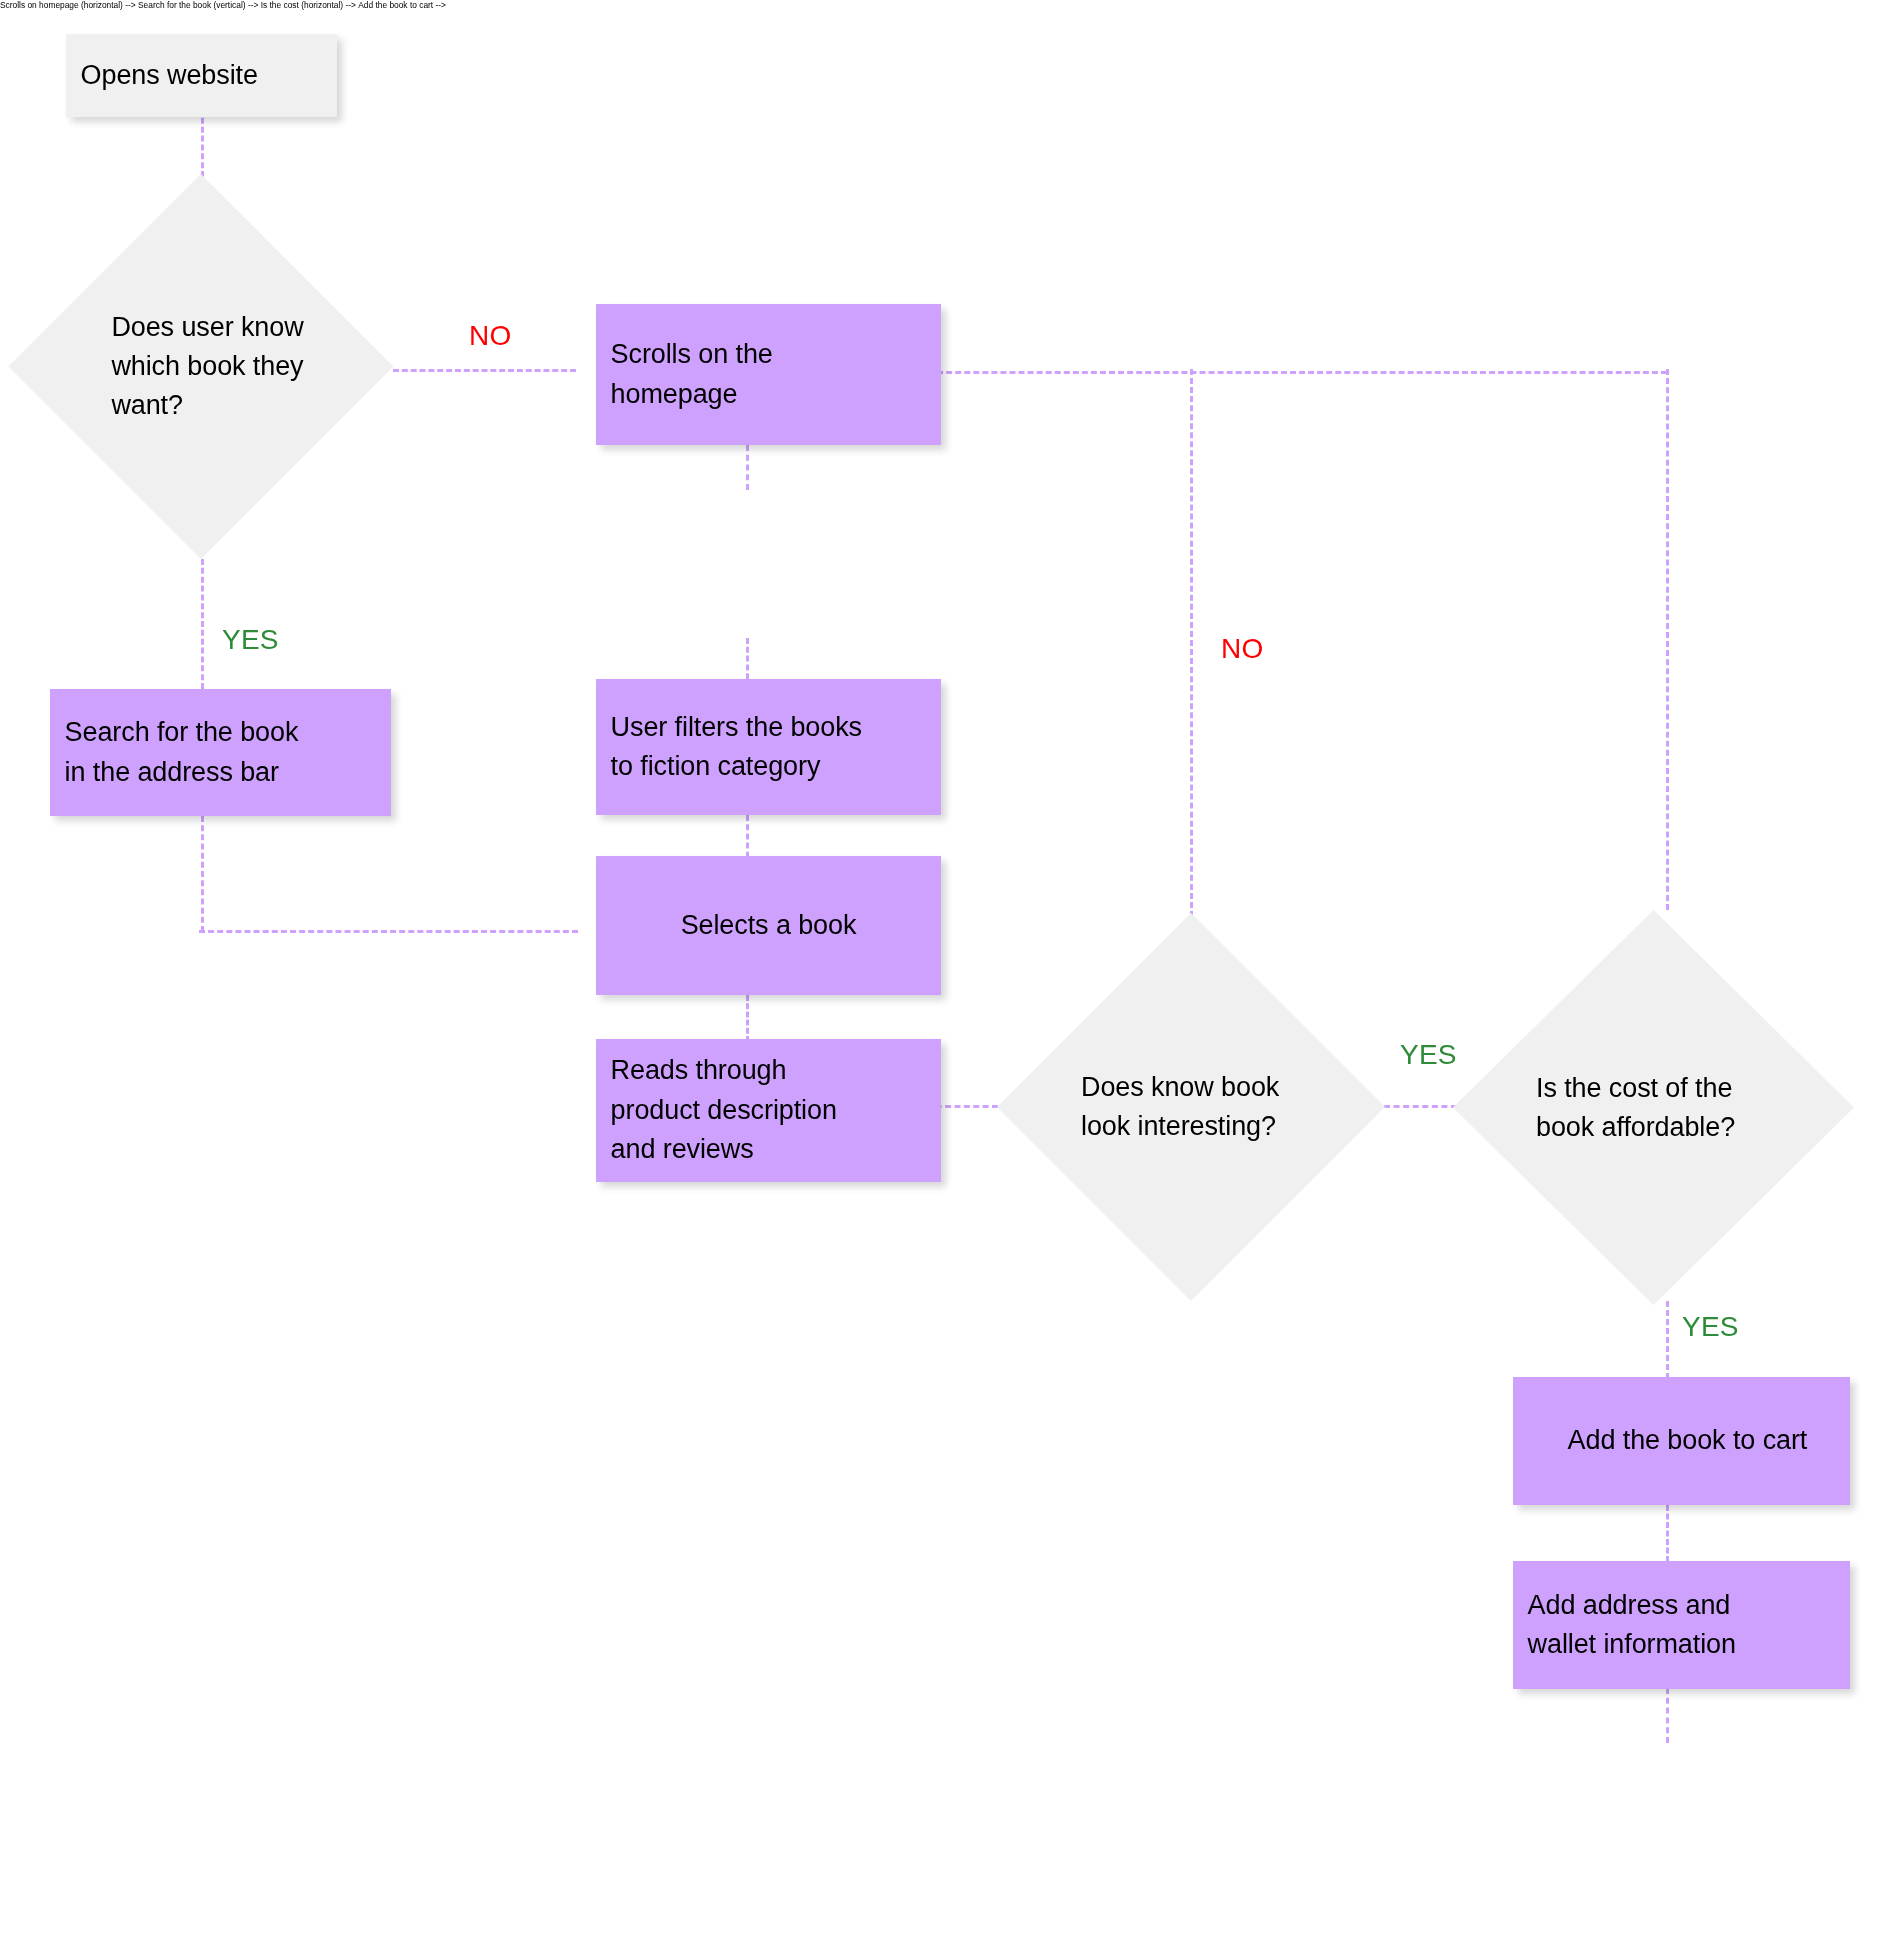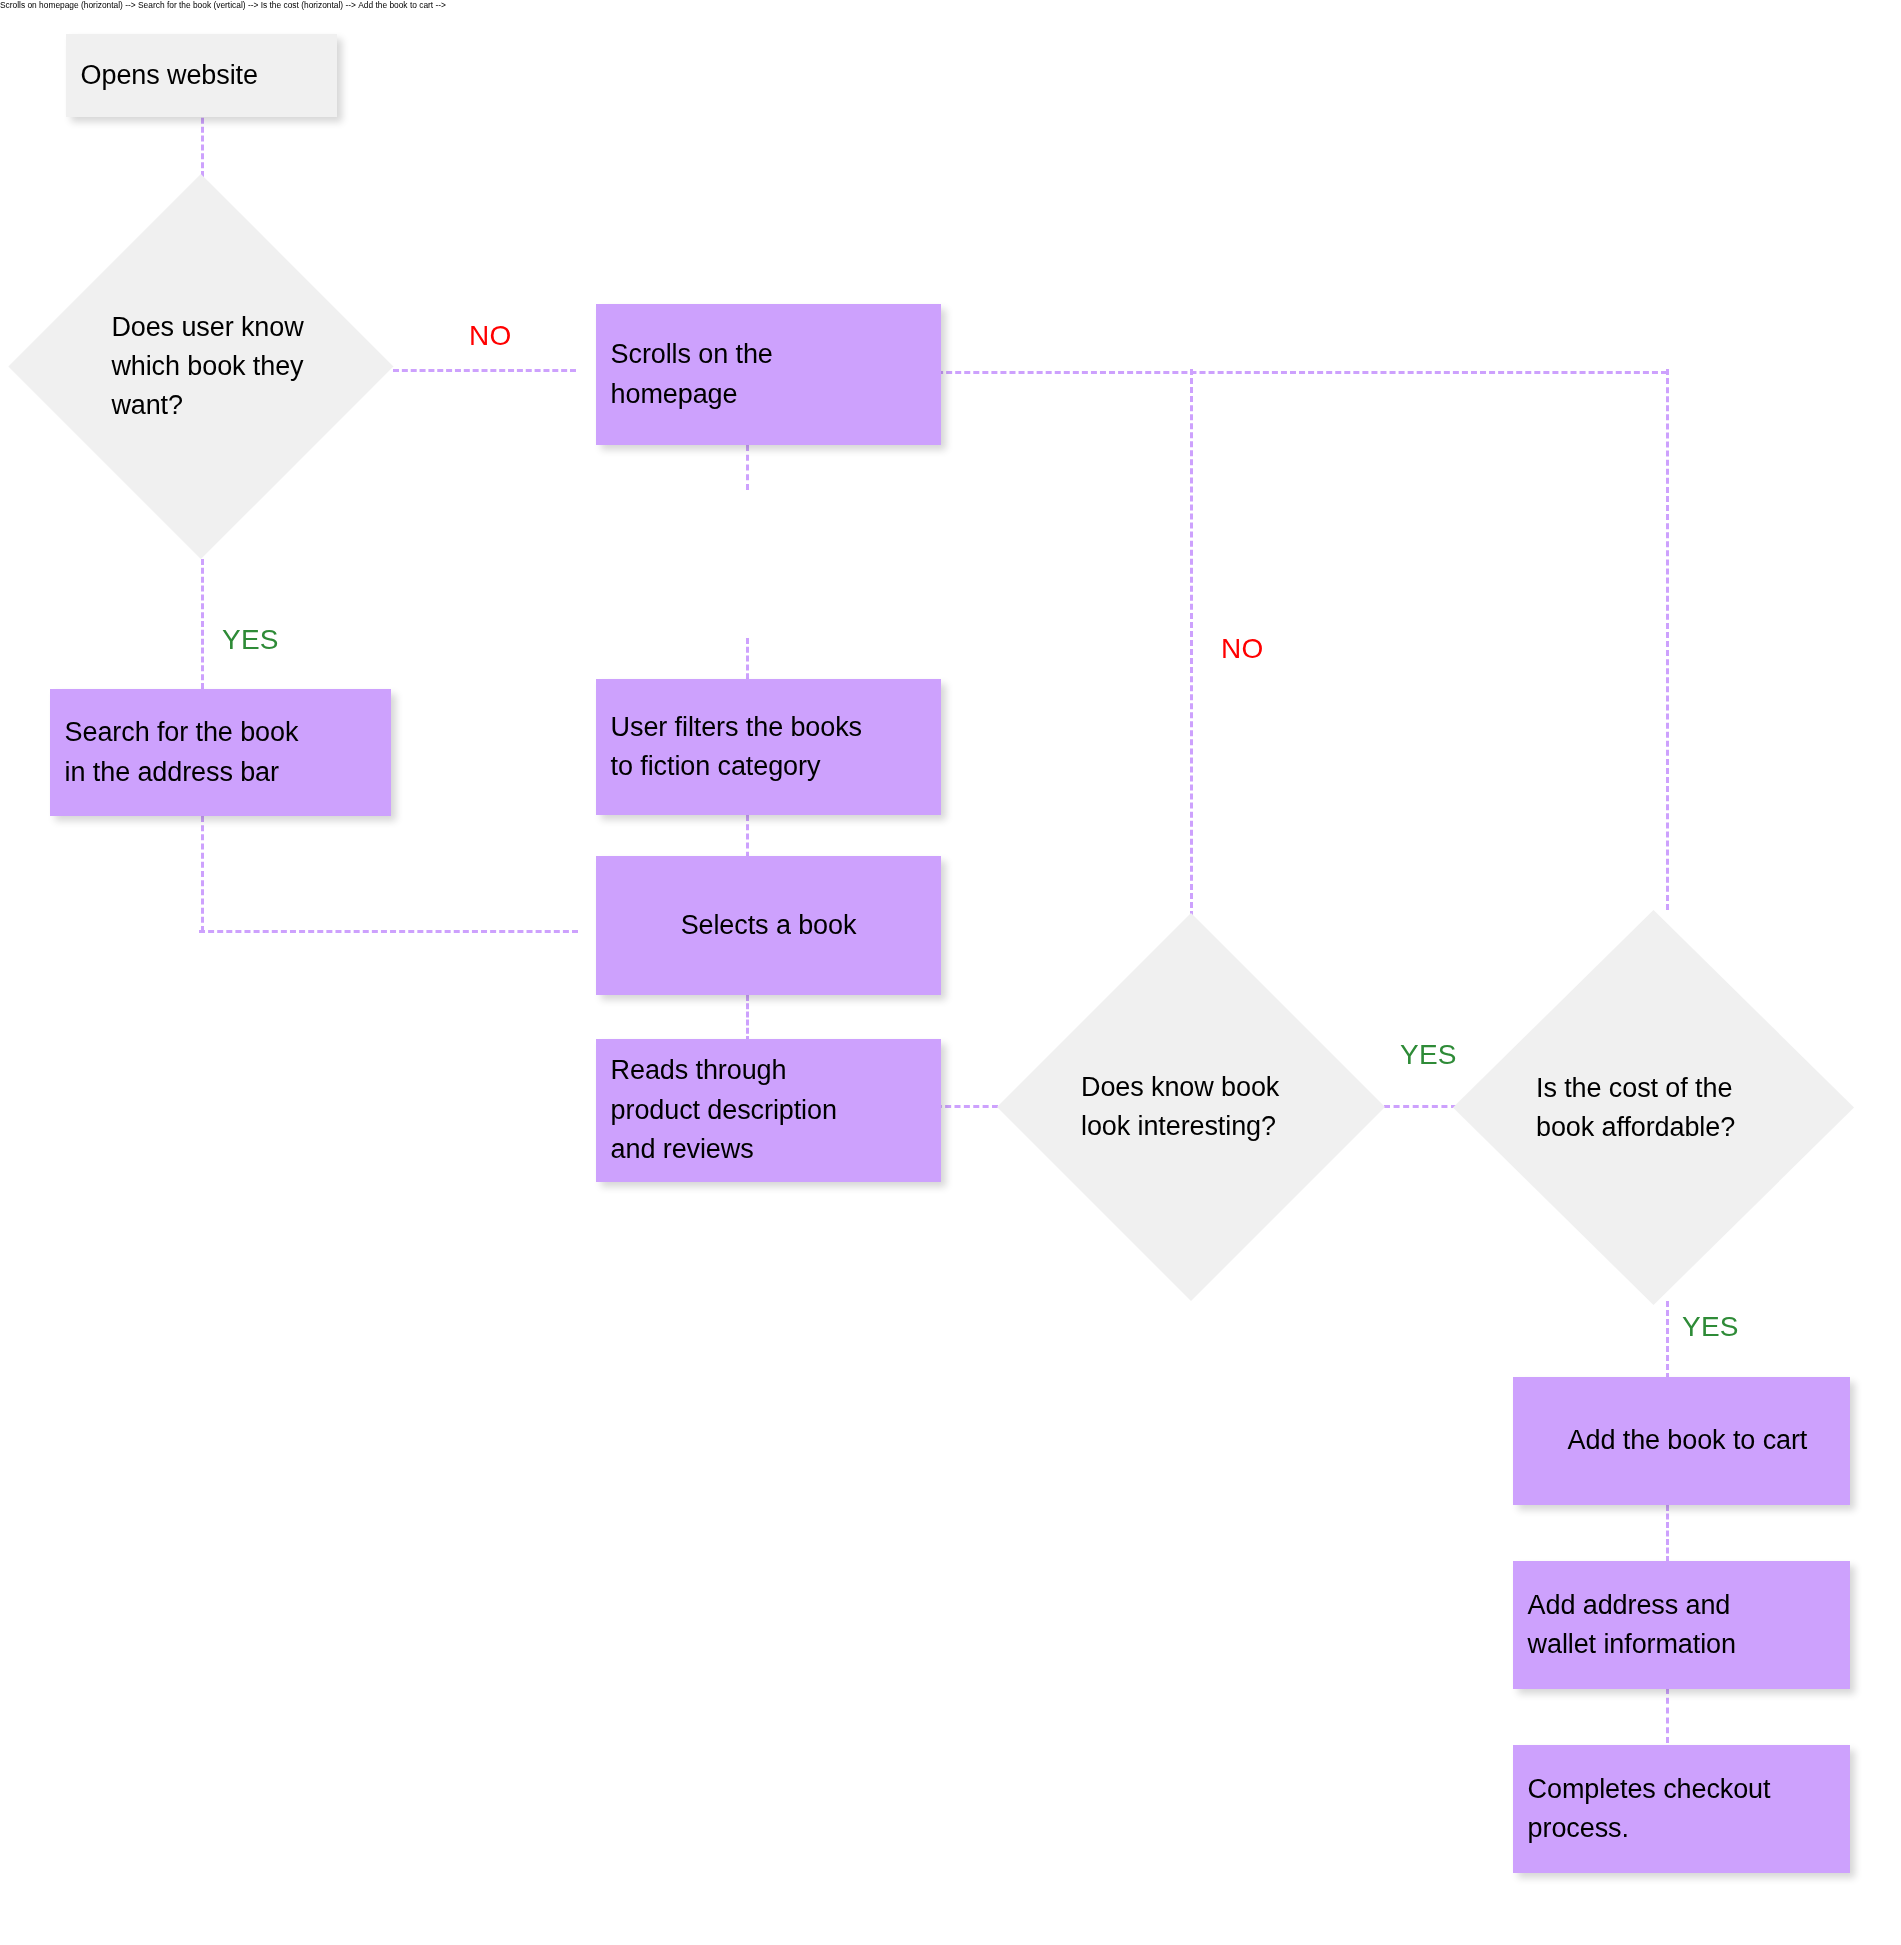--- a/index.html
+++ b/index.html
@@ -214,19 +214,15 @@
     <div class="label">Add the book to cart</div>
   </div>
 
   
   <div class="node proc left" style="left:1493px; top:1561px; width:337px; height:128px;">
     <div class="label">Add address and
 wallet information</div>
   </div>
 
   
-  <div class="node proc left" style="left:1493px; top:1745px; width:337px; height:128px;">
-    <div class="label">Completes checkout
-process.</div>
-  </div>
 
 </div>
 
 
 </body></html>

